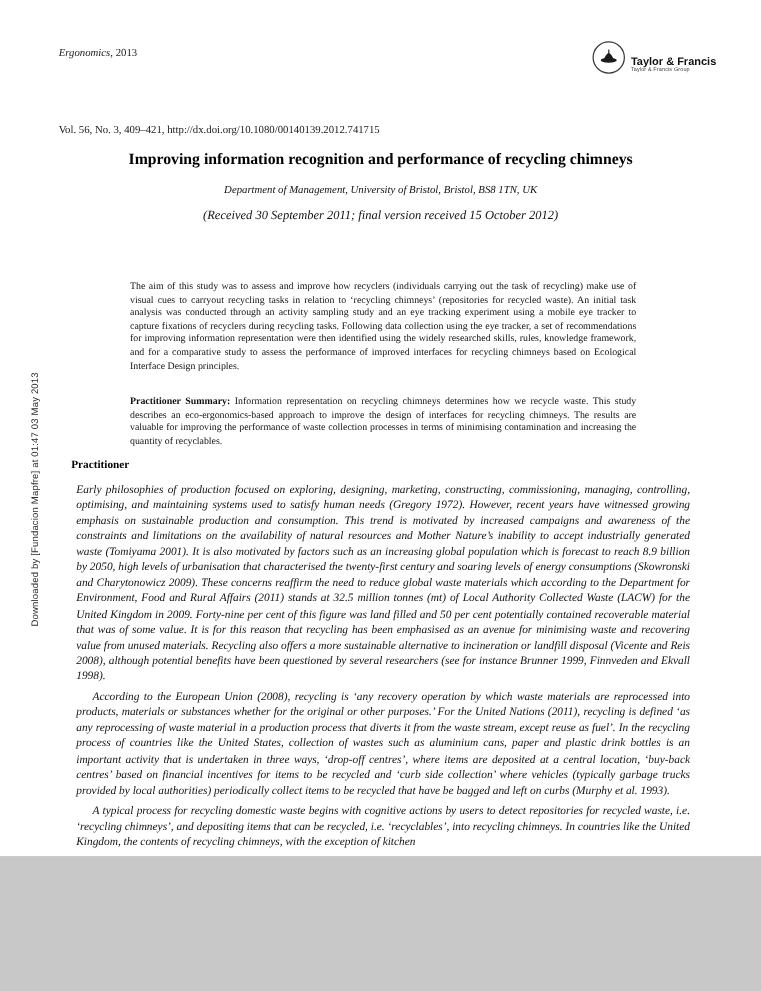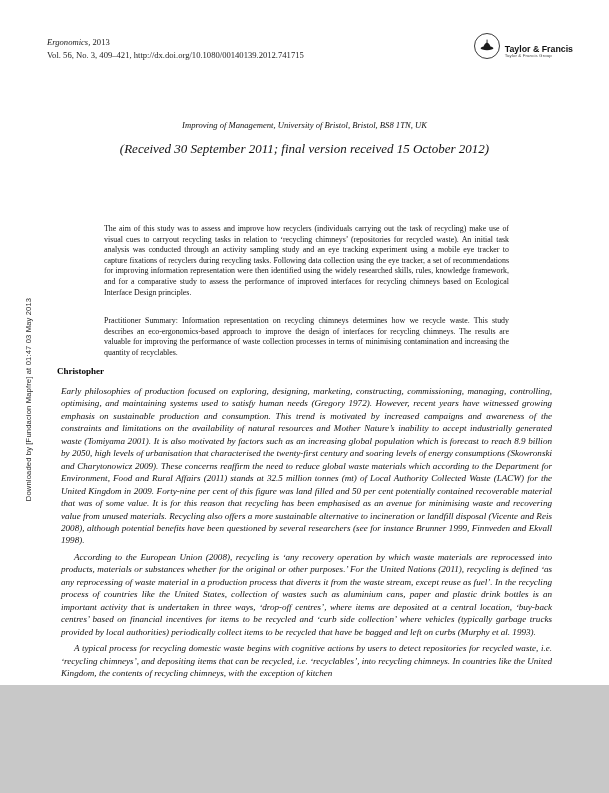--- a/index.html
+++ b/index.html
@@ -45,20 +45,21 @@
     top: 36px;
     font-size: 8.6px;
     line-height: 12.5px;
     color: #1a1a1a;
   }
   .journal-name {
     font-style: italic;
   }
   .journal-line2 {
     white-space: nowrap;
+    margin-top: 48px;
   }
 
   .publisher-logo {
     position: absolute;
     right: 36px;
     top: 33px;
     display: flex;
     align-items: flex-end;
     gap: 5px;
   }
@@ -111,21 +112,21 @@
     color: #111;
     margin: 0 0 11px 0;
   }
   .affiliation {
     font-size: 8.6px;
     font-style: italic;
     color: #111;
     margin: 0 0 11px 0;
   }
   .received {
-    font-size: 13px;
+    font-size: 10px;
     font-style: italic;
     color: #111;
     margin: 0;
   }
 
   
   .abstract-block {
     position: absolute;
     left: 86px;
     right: 82px;
@@ -135,21 +136,21 @@
   .practitioner-text,
   .keywords-text {
     font-size: 7.9px;
     line-height: 10.6px;
     text-align: justify;
     color: #111;
     margin: 18px;
   }
   .practitioner-text { margin-top: 10px; }
   .keywords-text { margin-top: 10px; }
-  .lead-label { font-weight: 400; }
+  .lead-label { font-weight: 700; }
 
   
   .section-heading {
     position: absolute;
     left: 57px;
     top: 366px;
     font-size: 9px;
     font-weight: 700;
     color: #000;
   }
@@ -217,30 +218,31 @@
         <rect x="9.6" y="3.6" width="0.9" height="3.0" fill="#1b1b1b"></rect>
       </svg>
     </span>
     <span class="logo-wordmark">
       <span class="logo-name">Taylor &amp; Francis</span>
       <span class="logo-tagline">Taylor &amp; Francis Group</span>
     </span>
   </div>
 
   <div class="title-block">
-    <div class="affiliation">Improving of Management, University of Bristol, Bristol, BS8 1TN, UK</div>
+    <h1 class="article-title">Improving information recognition and performance of recycling chimneys</h1>
+    <div class="affiliation">Department of Management, University of Bristol, Bristol, BS8 1TN, UK</div>
     <div class="received">(Received 30 September 2011; final version received 15 October 2012)</div>
   </div>
 
   <div class="abstract-block">
     <p class="abstract-text">The aim of this study was to assess and improve how recyclers (individuals carrying out the task of recycling) make use of visual cues to carryout recycling tasks in relation to ‘recycling chimneys’ (repositories for recycled waste). An initial task analysis was conducted through an activity sampling study and an eye tracking experiment using a mobile eye tracker to capture fixations of recyclers during recycling tasks. Following data collection using the eye tracker, a set of recommendations for improving information representation were then identified using the widely researched skills, rules, knowledge framework, and for a comparative study to assess the performance of improved interfaces for recycling chimneys based on Ecological Interface Design principles.</p>
     <p class="practitioner-text"><span class="lead-label">Practitioner Summary:</span><span> Information representation on recycling chimneys determines how we recycle waste. This study describes an eco-ergonomics-based approach to improve the design of interfaces for recycling chimneys. The results are valuable for improving the performance of waste collection processes in terms of minimising contamination and increasing the quantity of recyclables.</span></p>
   </div>
 
-  <div class="section-heading">Christopher</div>
+  <div class="section-heading">Practitioner</div>
 
   <div class="body-col">
     <p class="body-par">Early philosophies of production focused on exploring, designing, marketing, constructing, commissioning, managing, controlling, optimising, and maintaining systems used to satisfy human needs (Gregory 1972). However, recent years have witnessed growing emphasis on sustainable production and consumption. This trend is motivated by increased campaigns and awareness of the constraints and limitations on the availability of natural resources and Mother Nature’s inability to accept industrially generated waste (Tomiyama 2001). It is also motivated by factors such as an increasing global population which is forecast to reach 8.9 billion by 2050, high levels of urbanisation that characterised the twenty-first century and soaring levels of energy consumptions (Skowronski and Charytonowicz 2009). These concerns reaffirm the need to reduce global waste materials which according to the Department for Environment, Food and Rural Affairs (2011) stands at 32.5 million tonnes (mt) of Local Authority Collected Waste (LACW) for the United Kingdom in 2009. Forty-nine per cent of this figure was land filled and 50 per cent potentially contained recoverable material that was of some value. It is for this reason that recycling has been emphasised as an avenue for minimising waste and recovering value from unused materials. Recycling also offers a more sustainable alternative to incineration or landfill disposal (Vicente and Reis 2008), although potential benefits have been questioned by several researchers (see for instance Brunner 1999, Finnveden and Ekvall 1998).</p>
     <p class="body-par indent">According to the European Union (2008), recycling is ‘any recovery operation by which waste materials are reprocessed into products, materials or substances whether for the original or other purposes.’ For the United Nations (2011), recycling is defined ‘as any reprocessing of waste material in a production process that diverts it from the waste stream, except reuse as fuel’. In the recycling process of countries like the United States, collection of wastes such as aluminium cans, paper and plastic drink bottles is an important activity that is undertaken in three ways, ‘drop-off centres’, where items are deposited at a central location, ‘buy-back centres’ based on financial incentives for items to be recycled and ‘curb side collection’ where vehicles (typically garbage trucks provided by local authorities) periodically collect items to be recycled that have be bagged and left on curbs (Murphy et al. 1993).</p>
     <p class="body-par indent">A typical process for recycling domestic waste begins with cognitive actions by users to detect repositories for recycled waste, i.e. ‘recycling chimneys’, and depositing items that can be recycled, i.e. ‘recyclables’, into recycling chimneys. In countries like the United Kingdom, the contents of recycling chimneys, with the exception of kitchen</p>
   </div>
 
   <div class="footer-rule"></div>
   <div class="footnote">*United: christopher.durugbo@bristol.ac.uk</div>
   <div class="copyright">© 2013 Taylor &amp; Francis</div>

